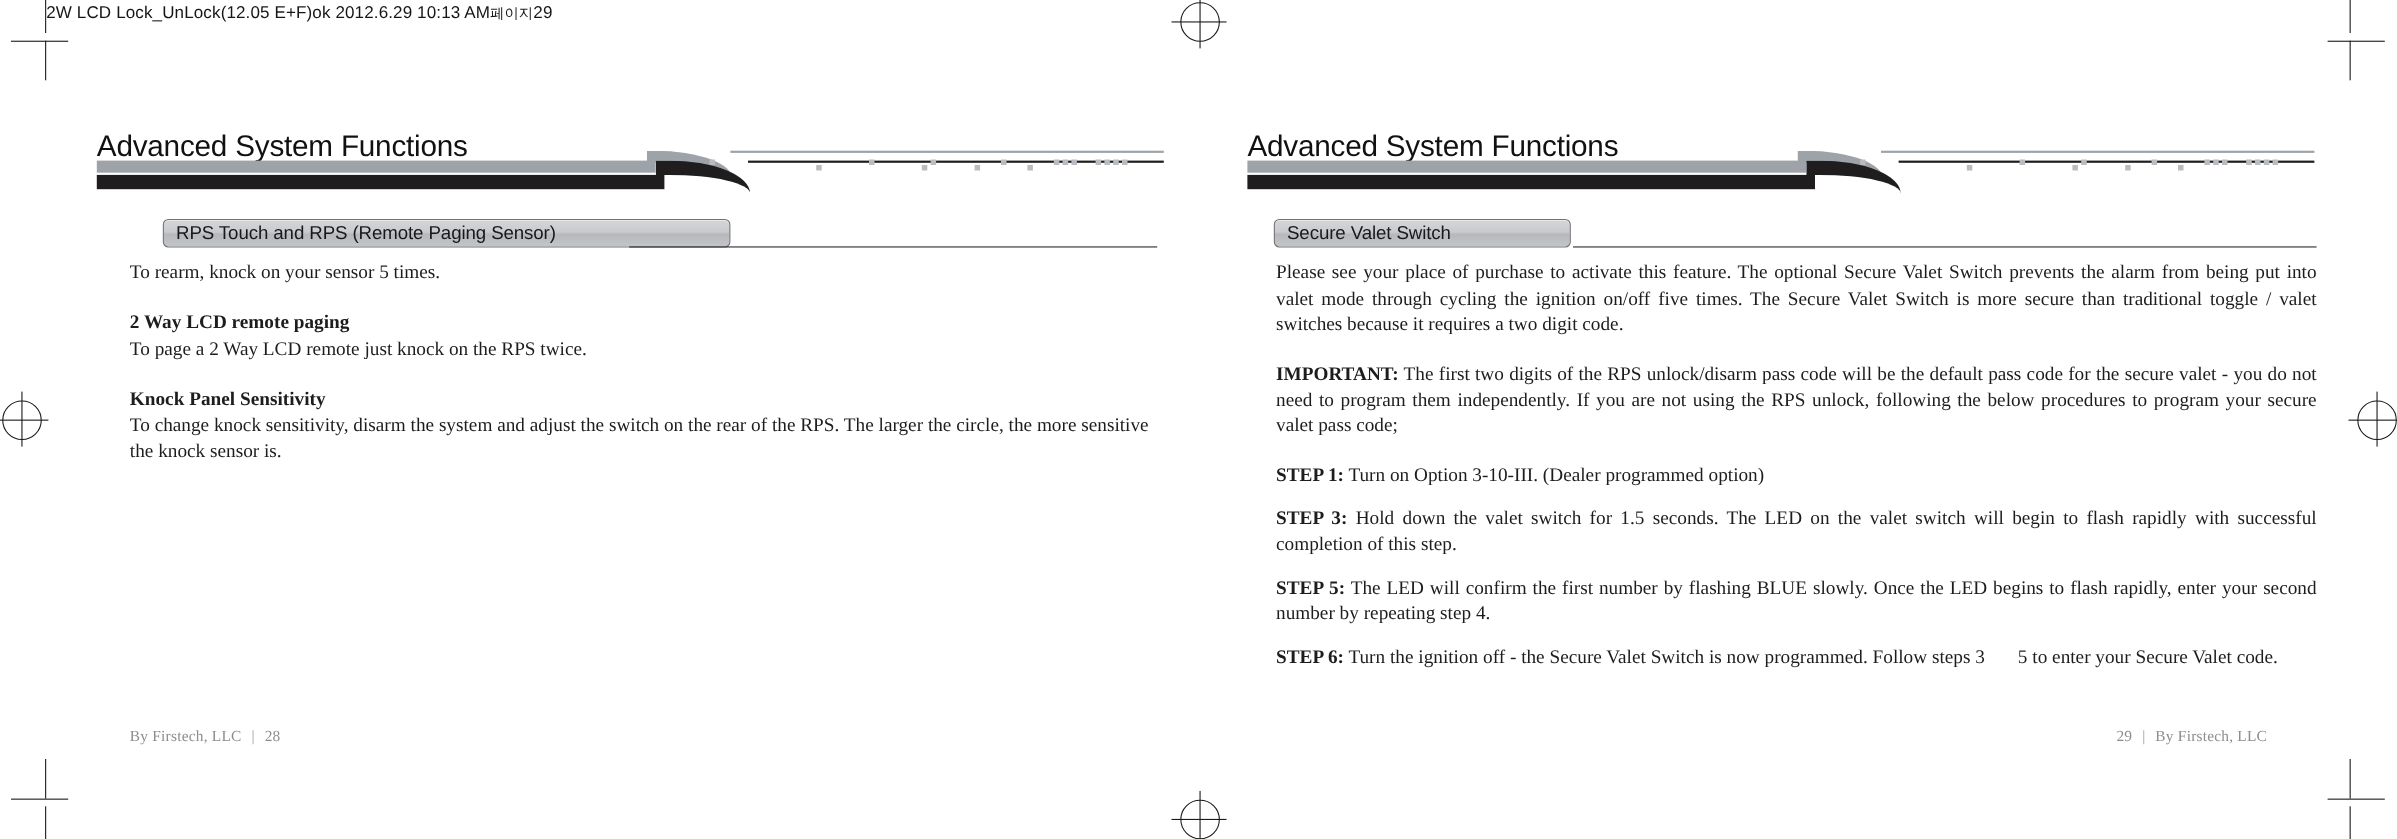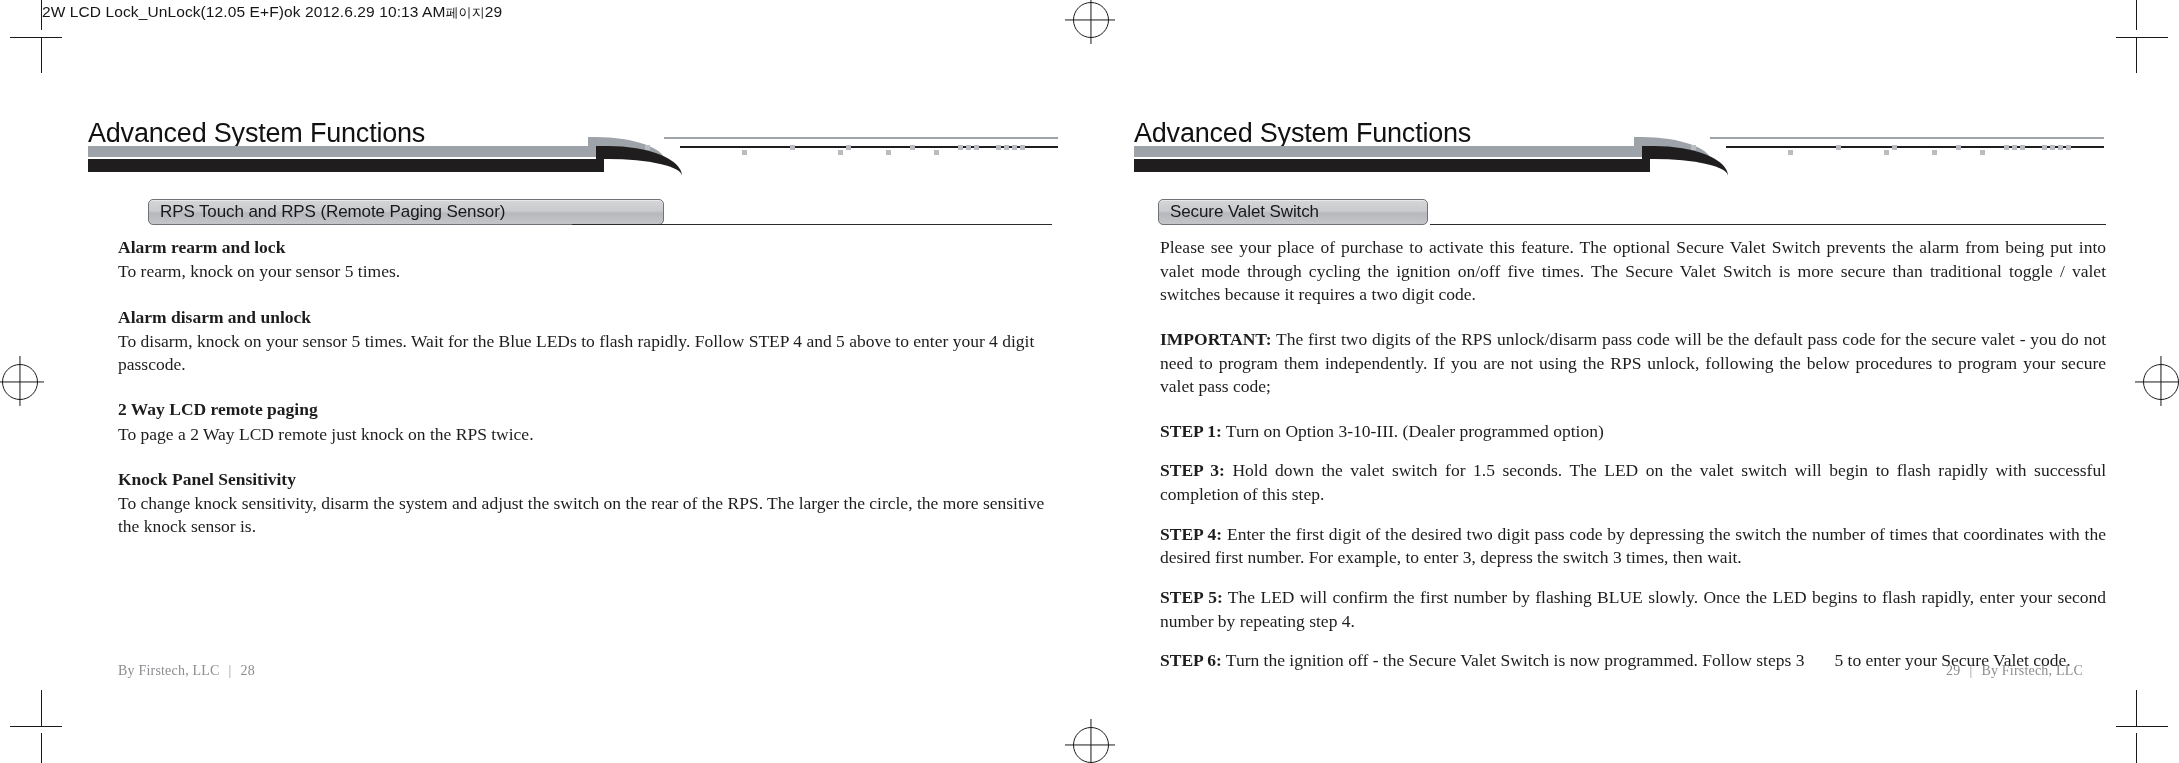--- a/index.html
+++ b/index.html
@@ -219,28 +219,23 @@
   <div class="sectionbar-wrap" style="left:116px; top:199px; width:516px;padding-left:32px;">
     <div class="sectionbar">
       <span>RPS Touch and RPS (Remote Paging Sensor)</span>
     </div>
   </div>
   <div class="section-rule" style="left:572px; top:224px; width:480px;"></div>
 
   <div class="copy" style="left:118px; top:236px; width:944px;">
 
     <div class="blk">
-      <div class="h">Alarm rearm and lock</div>
       <div class="p">To rearm, knock on your sensor 5 times.</div>
     </div>
 
-    <div class="blk">
-      <div class="h">Alarm disarm and unlock</div>
-      <div class="p">To disarm, knock on your sensor 5 times. Wait for the Blue LEDs to flash rapidly. Follow STEP 4 and 5 above to enter your 4 digit passcode.</div>
-    </div>
 
     <div class="blk">
       <div class="h">2 Way LCD remote paging</div>
       <div class="p">To page a 2 Way LCD remote just knock on the RPS twice.</div>
     </div>
 
     <div class="blk">
       <div class="h">Knock Panel Sensitivity</div>
       <div class="p">To change knock sensitivity, disarm the system and adjust the switch on the rear of the RPS. The larger the circle, the more sensitive the knock sensor is.</div>
     </div>
@@ -306,35 +301,31 @@
         <b>STEP 1:</b>
         <span>Turn on Option 3-10-III. (Dealer programmed option)</span>
       </div>
 
 
       <div class="step just">
         <b>STEP 3:</b>
         <span>Hold down the valet switch for 1.5 seconds. The LED on the valet switch will begin to flash rapidly with successful completion of this step.</span>
       </div>
 
-      <div class="step just">
-        <b>STEP 4:</b>
-        <span>Enter the first digit of the desired two digit pass code by depressing the switch the number of times that coordinates with the desired first number. For example, to enter 3, depress the switch 3 times, then wait.</span>
-      </div>
 
       <div class="step just">
         <b>STEP 5:</b>
         <span>The LED will confirm the first number by flashing BLUE slowly. Once the LED begins to flash rapidly, enter your second number by repeating step 4.</span>
       </div>
 
       <div class="step">
         <b>STEP 6:</b>
         <span>Turn the ignition off - the Secure Valet Switch is now programmed. Follow steps 3</span><span class="gap"></span><span>5 to enter your Secure Valet code.</span>
       </div>
 
     </div>
   </div>
 
-  <div class="footer" style="left:857px; top:663px;">
+  <div class="footer" style="left:835px; top:663px;">
     <span>29</span><span class="sep">|</span><span>By Firstech, LLC</span>
   </div>
 
 </div>
 
 </body></html>

